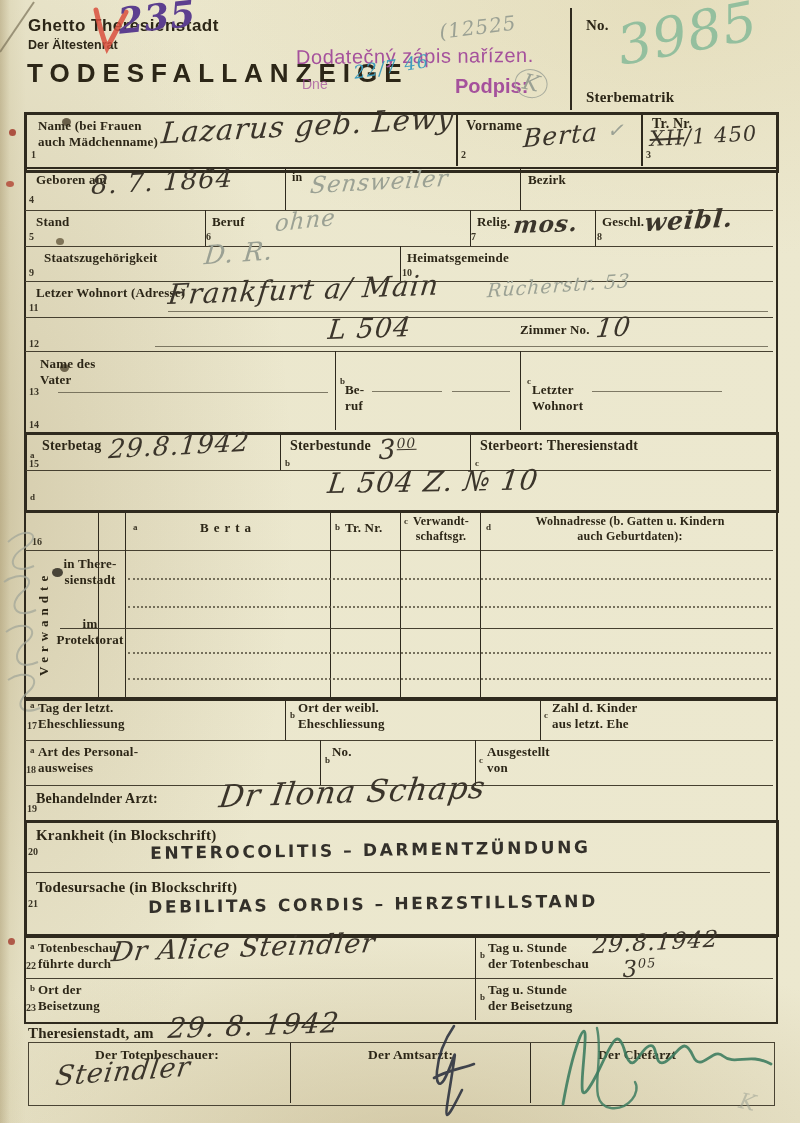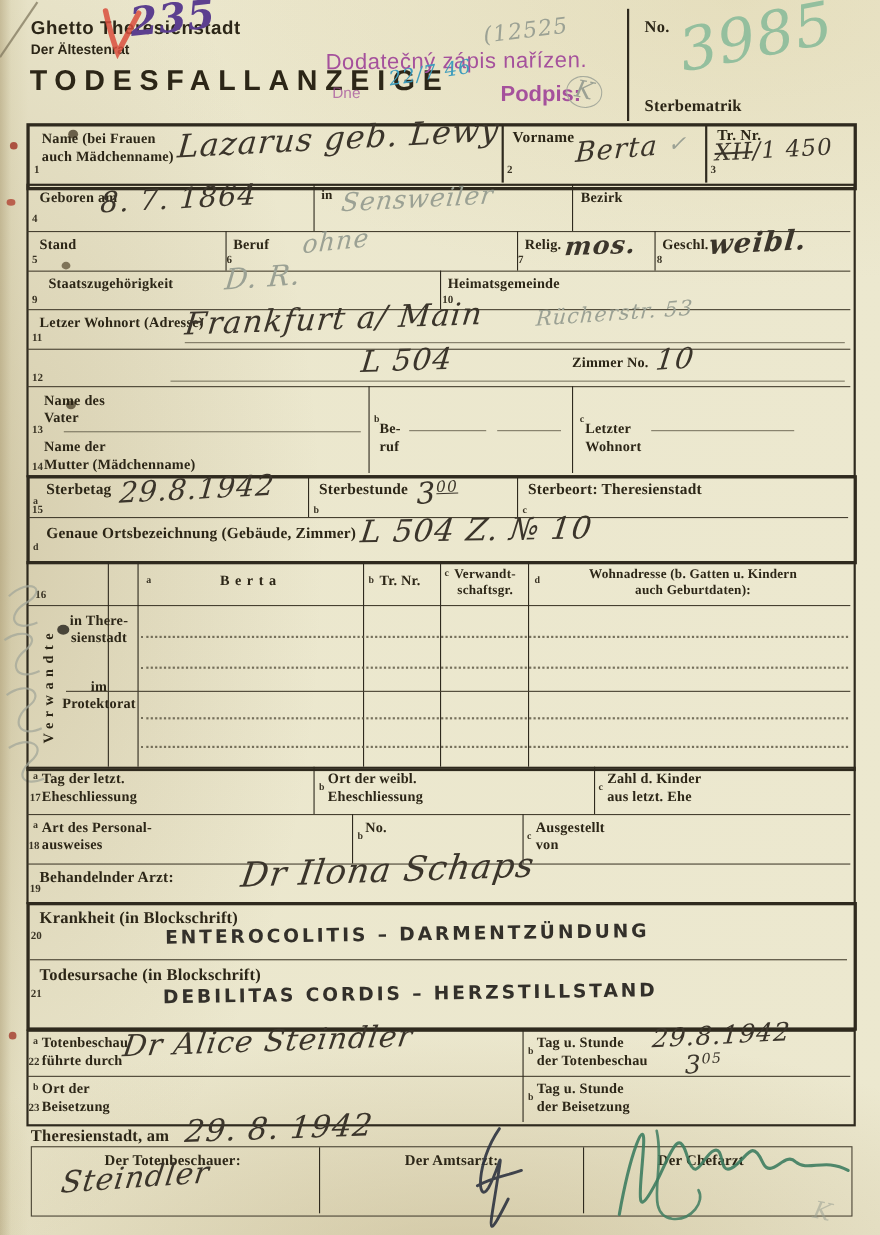--- a/index.html
+++ b/index.html
@@ -139,22 +139,20 @@
   <div class="hw" style="left:330px;top:314px;font-size:27px;transform:rotate(-2deg) skewX(-8deg)">L 504</div>
   <div class="lbl" style="left:520px;top:322px">Zimmer No.</div>
   <div class="hw" style="left:598px;top:313px;font-size:26px;transform:rotate(-3deg) skewX(-10deg)">10</div>
 
   <div class="vl" style="left:335px;top:351px;height:79px;width:1px"></div>
   <div class="vl" style="left:520px;top:351px;height:79px;width:1px"></div>
   <div class="lbl" style="left:40px;top:356px">Name des
 Vater</div>
   <div class="num" style="left:29px;top:386px">13</div>
   <div class="wl" style="left:58px;top:392px;width:270px"></div>
-  <div class="lbl" style="left:40px;top:398px">Name der
-Mutter (Mädchenname)</div>
   <div class="num" style="left:29px;top:419px">14</div>
   <div class="sub" style="left:340px;top:376px">b</div>
   <div class="lbl" style="left:345px;top:382px">Be-
 ruf</div>
   <div class="wl" style="left:372px;top:391px;width:70px"></div>
   <div class="wl" style="left:452px;top:391px;width:58px"></div>
   <div class="sub" style="left:527px;top:376px">c</div>
   <div class="lbl" style="left:532px;top:382px">Letzter
 Wohnort</div>
   <div class="wl" style="left:592px;top:391px;width:130px"></div>
@@ -167,21 +165,20 @@
   <div class="sub" style="left:30px;top:450px">a</div>
   <div class="num" style="left:29px;top:458px">15</div>
   <div class="hw" style="left:110px;top:434px;font-size:26px;transform:rotate(-3deg) skewX(-8deg)">29.8.1942</div>
   <div class="lbl lbl14" style="left:290px;top:437px">Sterbestunde</div>
   <div class="sub" style="left:285px;top:458px">b</div>
   <div class="hw" style="left:378px;top:434px;font-size:27px;transform:rotate(-2deg)">
     <span>3</span><sup style="font-size:14px;text-decoration:underline">00</sup>
   </div>
   <div class="lbl lbl14" style="left:480px;top:437px">Sterbeort: Theresienstadt</div>
   <div class="sub" style="left:475px;top:458px">c</div>
-  <div class="lbl lbl14" style="left:42px;top:477px">Genaue Ortsbezeichnung (Gebäude, Zimmer)</div>
   <div class="sub" style="left:30px;top:492px">d</div>
   <div class="hw" style="left:330px;top:467px;font-size:28px;transform:rotate(-1deg) skewX(-8deg)">L 504   Z. № 10</div>
 
   <div class="box" style="left:24px;top:510px;width:750px;height:187px"></div>
   <div class="hl hl1" style="left:25px;top:550px;width:748px"></div>
   <div class="vl" style="left:98px;top:510px;height:187px;width:1px"></div>
   <div class="vl" style="left:125px;top:510px;height:187px;width:1px"></div>
   <div class="vl" style="left:330px;top:510px;height:187px;width:1px"></div>
   <div class="vl" style="left:400px;top:510px;height:187px;width:1px"></div>
   <div class="vl" style="left:480px;top:510px;height:187px;width:1px"></div>

